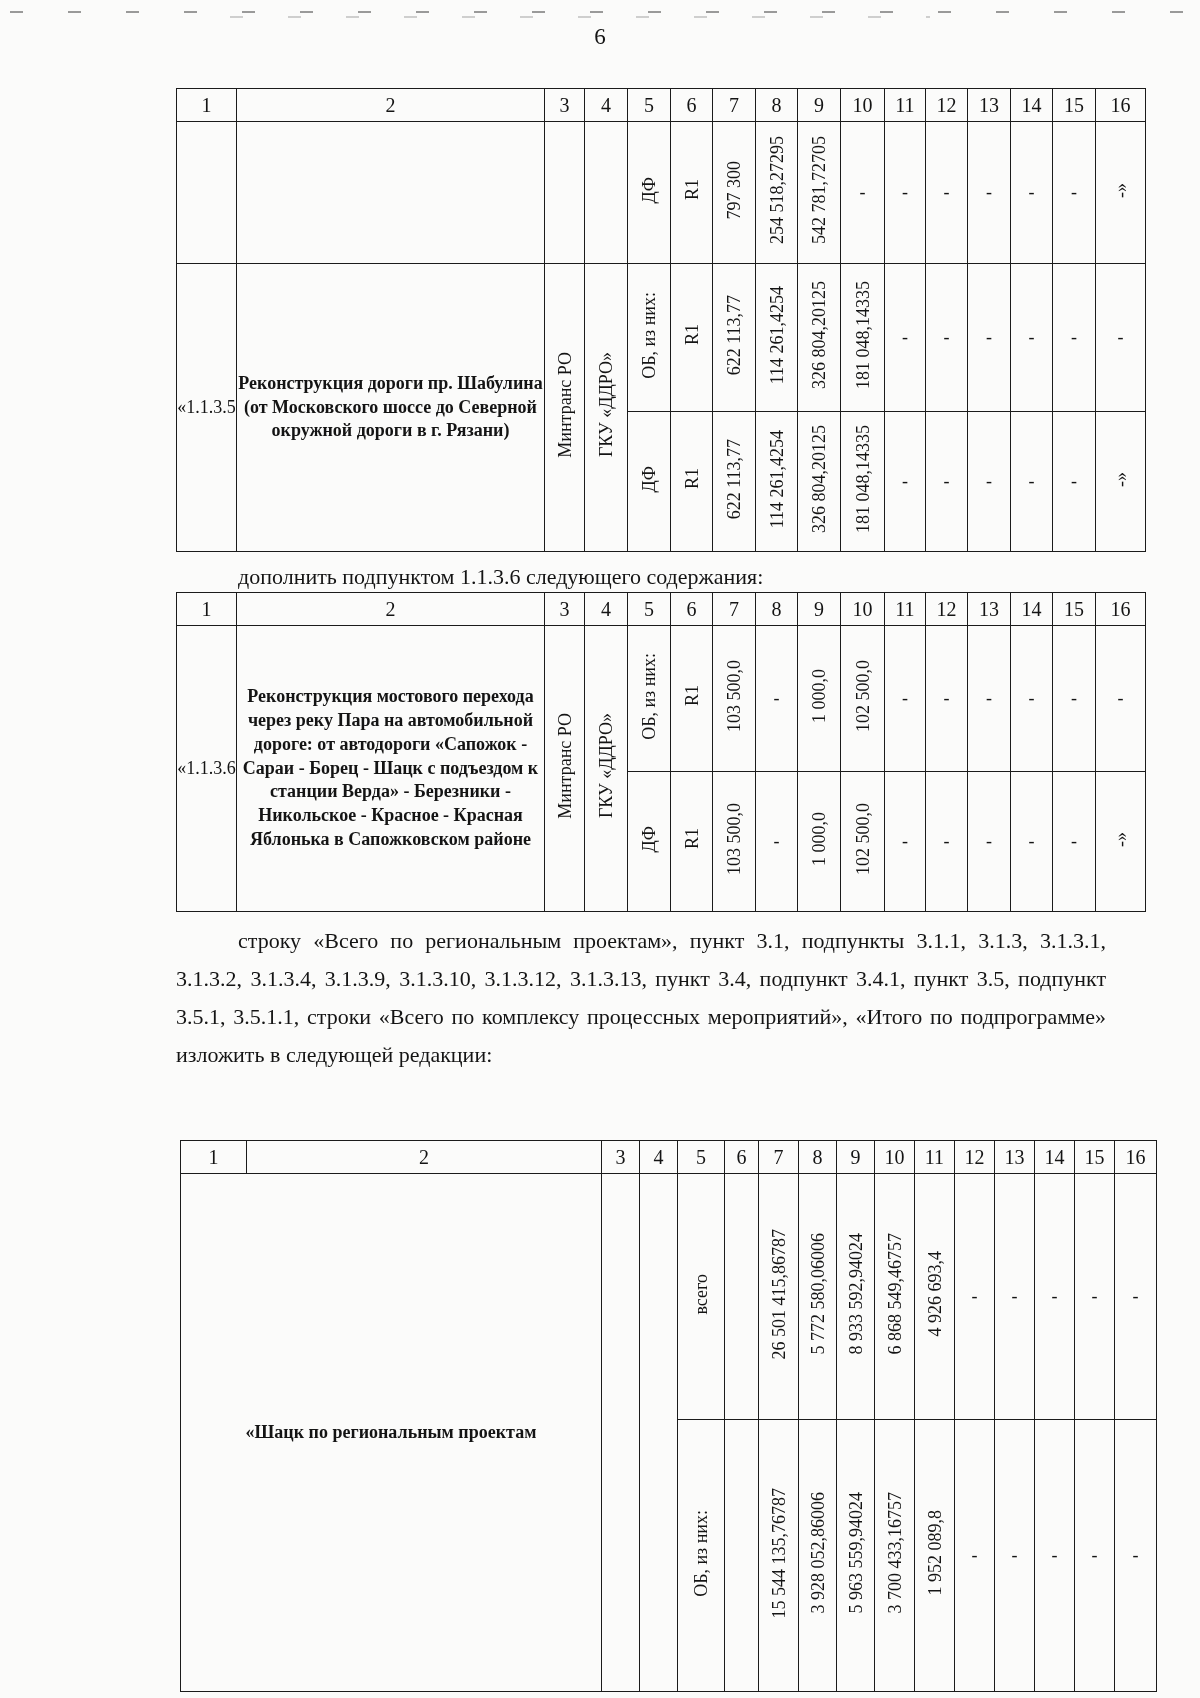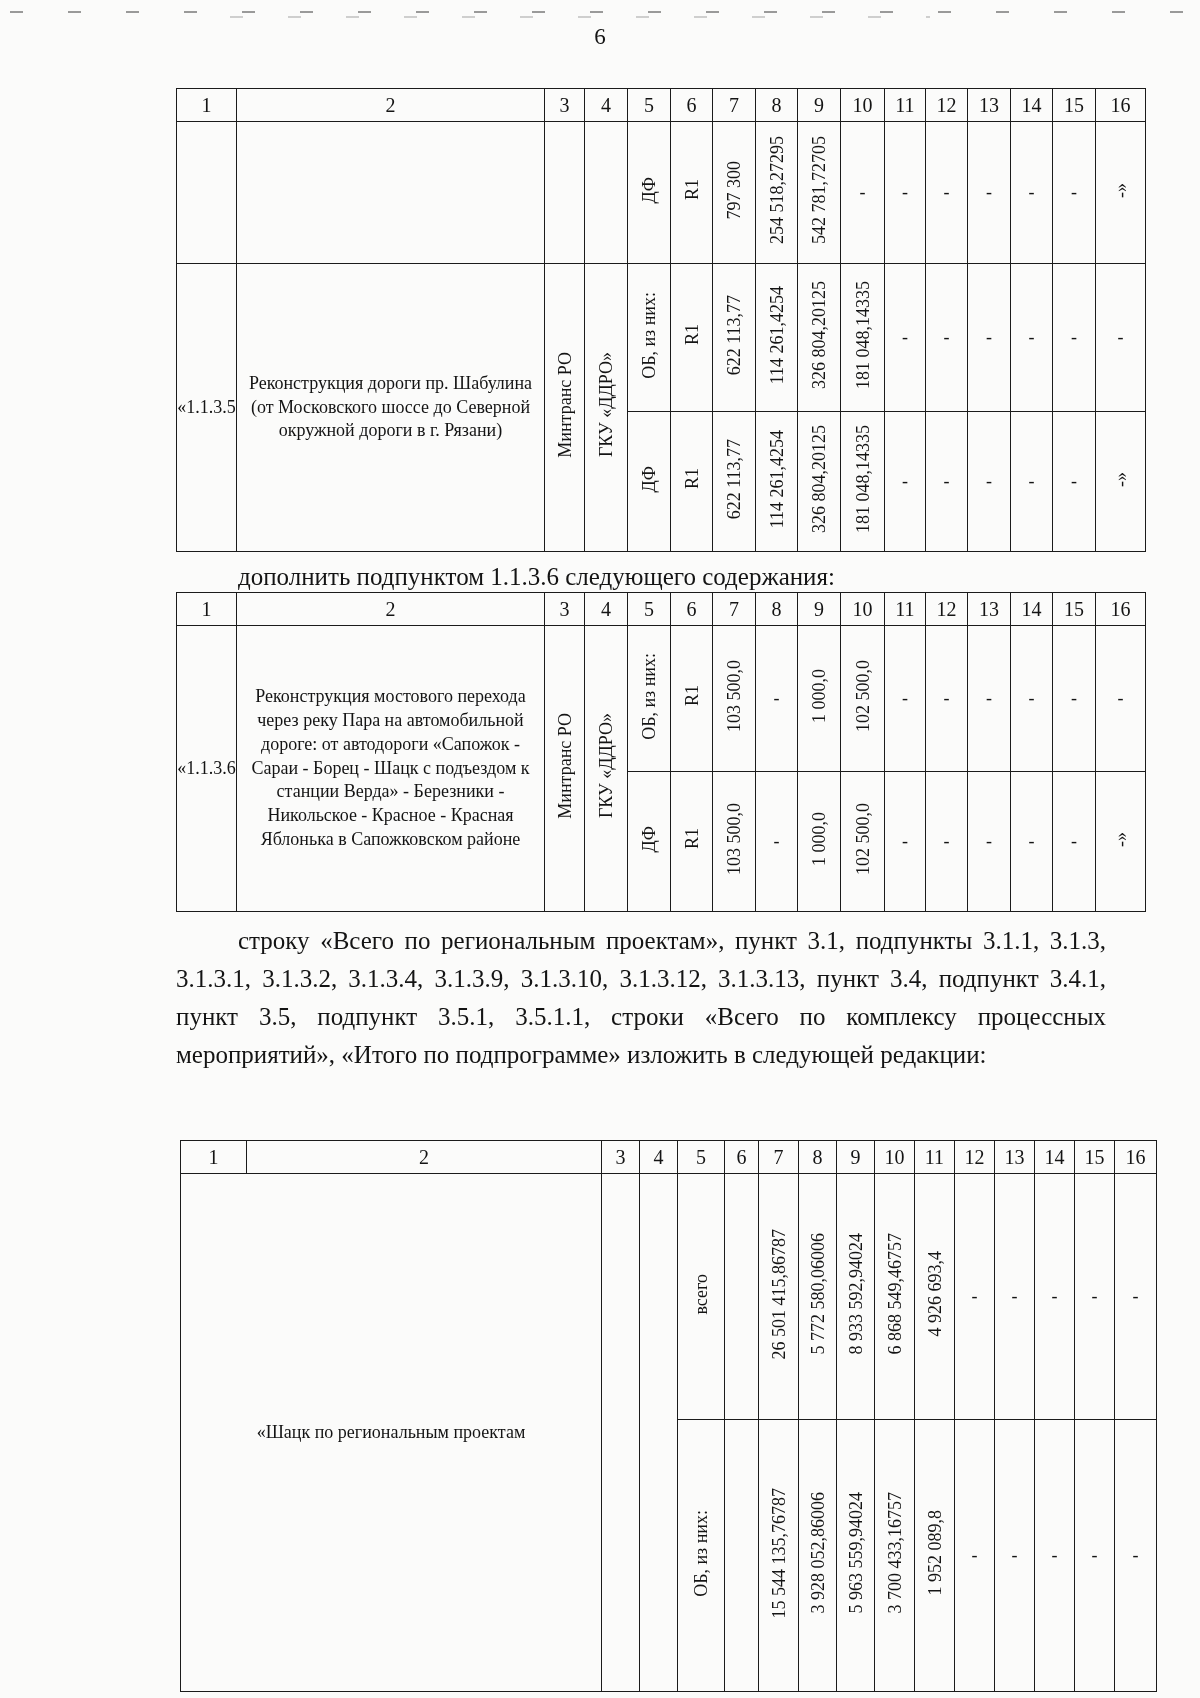--- a/index.html
+++ b/index.html
@@ -19,24 +19,24 @@
   .pageno{position:absolute;top:24px;left:0;width:100%;text-align:center;
     font-size:23px;}
   table.doc{border-collapse:collapse;table-layout:fixed;position:absolute;
     background:transparent;}
   table.doc td{border:1.6px solid #1b1b1b;padding:0;text-align:center;
     vertical-align:middle;font-size:18px;overflow:hidden;}
   tr.hdr td{height:32px;font-size:20px;}
   .vt{writing-mode:vertical-rl;transform:rotate(180deg);display:inline-block;
     white-space:nowrap;font-size:18px;line-height:1;padding:2px 0;}
   td.desc{ text-align:left;vertical-align:top;padding:3px 8px 3px 9px;
-    font-size:19.5px;line-height:1.32;}
+    font-size:19.5px;line-height:1.32;font-weight:bold;}
   td.itm{ text-align:left;vertical-align:top;padding:2px 1px 0 2px;font-size:18.5px;}
   td.dash{font-size:19px;}
-  .para{position:absolute;left:176px;width:930px;font-size:25px;
+  .para{position:absolute;left:176px;width:930px;font-size:22px;
     line-height:38px;text-align:justify;text-indent:62px;}
   .para.single{text-align:left;}
 </style>
 </head>
 <body>
 
 <div class="page">
 
   <div class="noise n1"></div>
   <div class="noise n2"></div>

